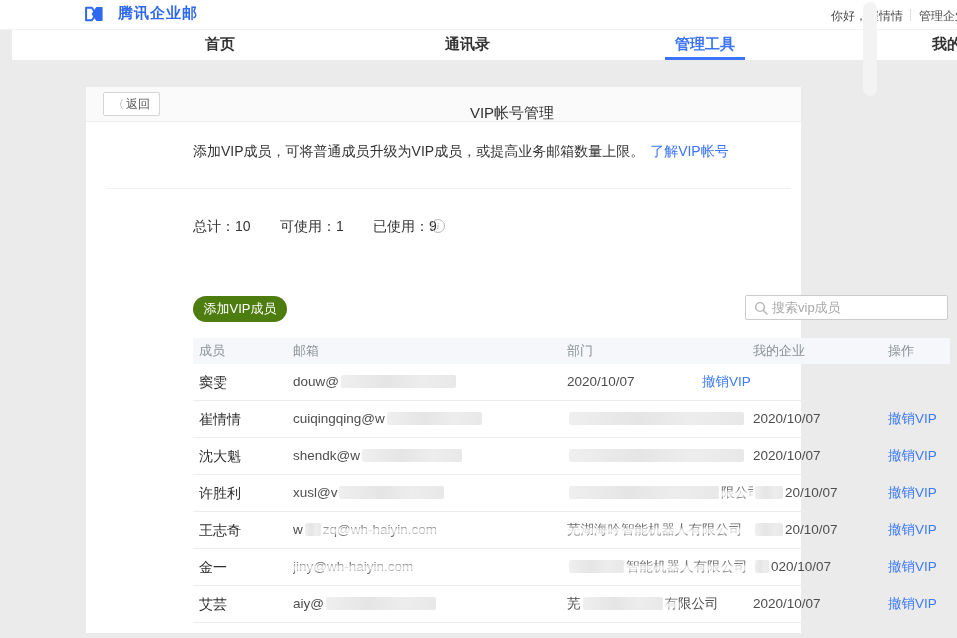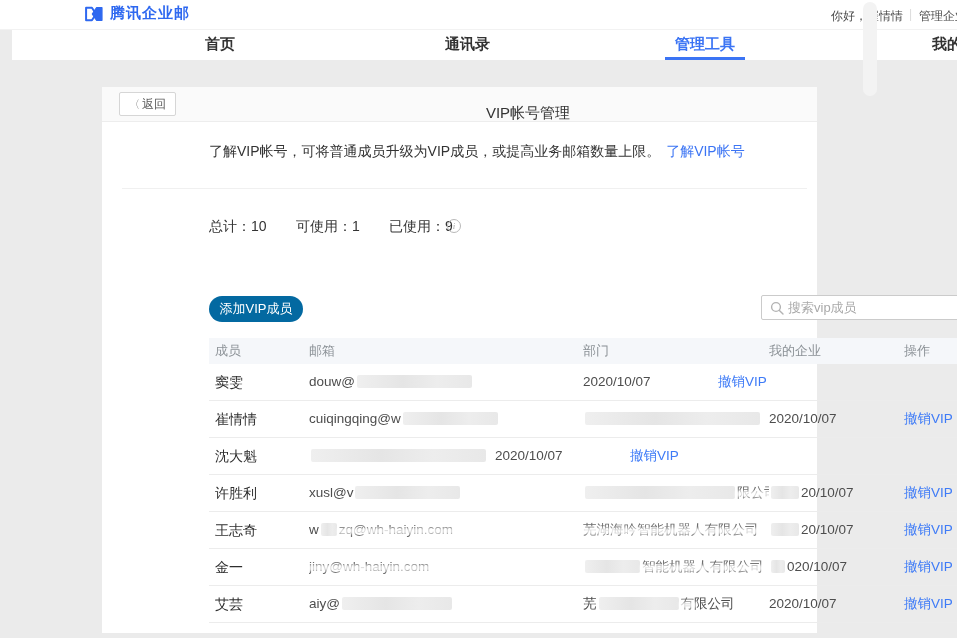--- a/index.html
+++ b/index.html
@@ -5,52 +5,52 @@
   * { margin:0; padding:0; box-sizing:border-box; }
   html,body { width:957px; height:638px; }
   body {
     position:relative; overflow:hidden;
     background:#ebebeb;
     font-family:"Liberation Sans","DejaVu Sans",sans-serif;
     color:#333;
   }
   
   .topbar { position:absolute; left:0; top:0; width:957px; height:30px; background:#fff; border-bottom:1px solid #f2f2f2; }
-  .logo { position:absolute; left:84px; top:4px; display:flex; align-items:center; gap:6px; }
+  .logo { position:absolute; left:84px; top:4px; display:flex; align-items:center; gap:14px; }
   .logo svg { display:block; }
   .logo-text { font-size:15px; font-weight:bold; color:#2e68f0; letter-spacing:1px; }
   .greeting { position:absolute; left:831px; top:8px; font-size:12px; color:#4c4c4c; white-space:nowrap; }
   .top-divider { position:absolute; left:909px; top:7px; font-size:12px; color:#dcdcdc; }
   .admin-link { position:absolute; left:919px; top:8px; font-size:12px; color:#4c4c4c; white-space:nowrap; }
   
   .navbar { position:absolute; left:12px; top:30px; width:957px; height:30px; background:#fff;font-weight:bold; }
   .tab { position:absolute; top:0; height:30px; line-height:28px; font-size:15px; color:#333; cursor:pointer; white-space:nowrap; }
   .tab-1 { left:193px; }
   .tab-2 { left:433px; }
   .tab-3 { left:653px; width:80px; text-align:center; color:#3b74f4; }
   .tab-3::after { content:""; position:absolute; left:0; right:0; bottom:0; height:3px; background:#3b74f4; }
   .tab-4 { left:920px; }
   
   .smudge-strip { position:absolute; left:863px; top:2px; width:14px; height:94px; background:#f3f3f3; border-radius:7px; }
   
-  .panel { position:absolute; left:86px; top:87px; width:715px; height:546px; background:#fff;margin-left:16px; }
+  .panel { position:absolute; left:86px; top:87px; width:715px; height:546px; background:#fff; }
   .panel-header { position:relative; height:35px; background:#fafafa; border-bottom:1px solid #ededed; }
   .back-btn { position:absolute; left:17px; top:5px; height:24px; line-height:22px; padding:0 9px;
               background:#fff; border:1px solid #d6d6d6; border-radius:2px; font-size:12px; color:#595959; cursor:pointer; }
   .back-btn .chev { font-size:11px; margin-right:2px; color:#8a8a8a; }
   .panel-title { position:absolute; left:426px; top:8px; transform:translateX(-50%); line-height:35px; font-size:15px; color:#333; white-space:nowrap; }
   .desc { position:absolute; left:107px; top:56px; font-size:14px; color:#333; white-space:nowrap; }
   .learn-link { color:#3b74f4; cursor:pointer; margin-left:6px; }
   .divider { position:absolute; left:20px; right:10px; top:101px; height:1px; background:#f0f0f0; }
   .stat { position:absolute; top:131px; font-size:14px; color:#333; white-space:nowrap; }
   .stat-1 { left:107px; } .stat-2 { left:194px; } .stat-3 { left:287px; }
   .info-icon { position:absolute; left:345px; top:132px; width:14px; height:14px; border:1px solid #b9b9b9; border-radius:50%;
                color:#a5a5a5; font-size:9px; line-height:12px; text-align:center;
                font-family:"Liberation Serif","DejaVu Serif",serif; font-style:italic; cursor:pointer; }
-  .add-btn { position:absolute; left:107px; top:209px; width:94px; height:26px; background:#0369a1; border:none;
+  .add-btn { position:absolute; left:107px; top:209px; width:94px; height:26px; background:#4d7c0f; border:none;
              border-radius:13px; color:#fff; font-size:13px; line-height:26px; text-align:center; cursor:pointer; }
   .search-box { position:absolute; left:659px; top:208px; width:203px; height:25px; background:#fff;
                 border:1px solid #cbcbcb; border-radius:2px;padding-left:17px; }
   .search-box svg { position:absolute; left:8px; top:5px; }
   .search-input { position:absolute; left:26px; top:1px; width:172px; height:21px; border:none; outline:none;
                   font-size:13px; color:#555; font-family:inherit; }
   .search-input::placeholder { color:#a9a9a9; }
   
   .table { position:absolute; left:107px; top:251px; width:757px; }
   .thead { height:26px; line-height:26px; background:#f5f7fa; font-size:13px; color:#8b9196; display:flex; }
@@ -100,21 +100,21 @@
 <div class="panel">
 
   <div class="panel-header">
     <span class="back-btn">
       <span class="chev">〈</span><span>返回</span>
     </span>
     <span class="panel-title">VIP帐号管理</span>
   </div>
 
   <div class="desc">
-    <span>了解VIP帐号，可将普通成员升级为VIP成员，或提高业务邮箱数量上限。</span><span class="learn-link">了解VIP帐号</span>
+    <span>添加VIP成员，可将普通成员升级为VIP成员，或提高业务邮箱数量上限。</span><span class="learn-link">了解VIP帐号</span>
   </div>
 
   <div class="divider"></div>
 
   <span class="stat stat-1">
     <span>总计：</span><span>10</span>
   </span>
   <span class="stat stat-2">
     <span>可使用：</span><span>1</span>
   </span>
@@ -150,20 +150,21 @@
         </div>
         <div class="trow">
           <div class="c c1">崔情情</div>
           <div class="c c2"><span class="t">cuiqingqing@w</span><span class="s" style="width: 95px;"></span></div>
           <div class="c c3"><span class="s" style="width: 175px;"></span></div>
           <div class="c c4"><span class="t">2020/10/07</span></div>
           <div class="c c5"><span class="action-link">撤销VIP</span></div>
         </div>
         <div class="trow">
           <div class="c c1">沈大魁</div>
+          <div class="c c2"><span class="t">shendk@w</span><span class="s" style="width: 100px;"></span></div>
           <div class="c c3"><span class="s" style="width: 175px;"></span></div>
           <div class="c c4"><span class="t">2020/10/07</span></div>
           <div class="c c5"><span class="action-link">撤销VIP</span></div>
         </div>
         <div class="trow">
           <div class="c c1">许胜利</div>
           <div class="c c2"><span class="t">xusl@v</span><span class="s" style="width: 105px;"></span></div>
           <div class="c c3"><span class="s" style="width: 150px;"></span><span class="sm">限公司</span></div>
           <div class="c c4"><span class="s" style="width: 28px;"></span><span class="t">20/10/07</span></div>
           <div class="c c5"><span class="action-link">撤销VIP</span></div>

